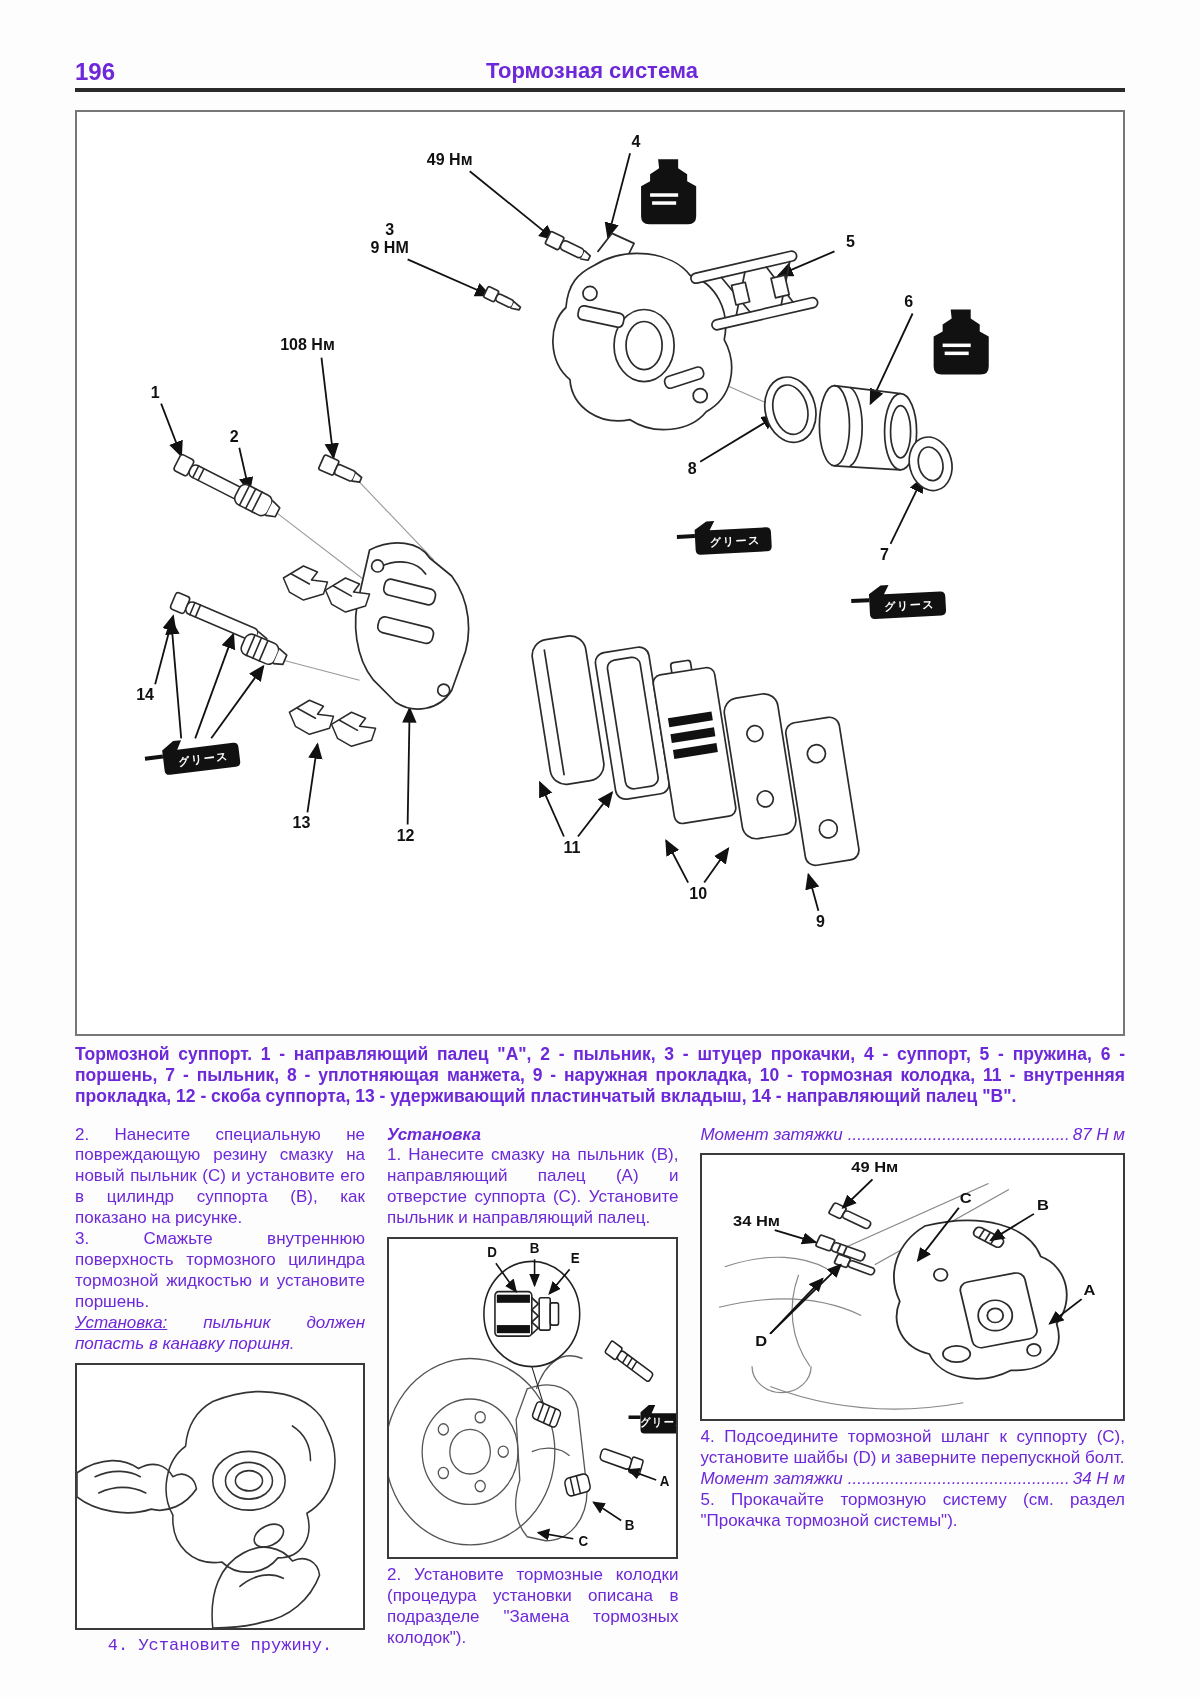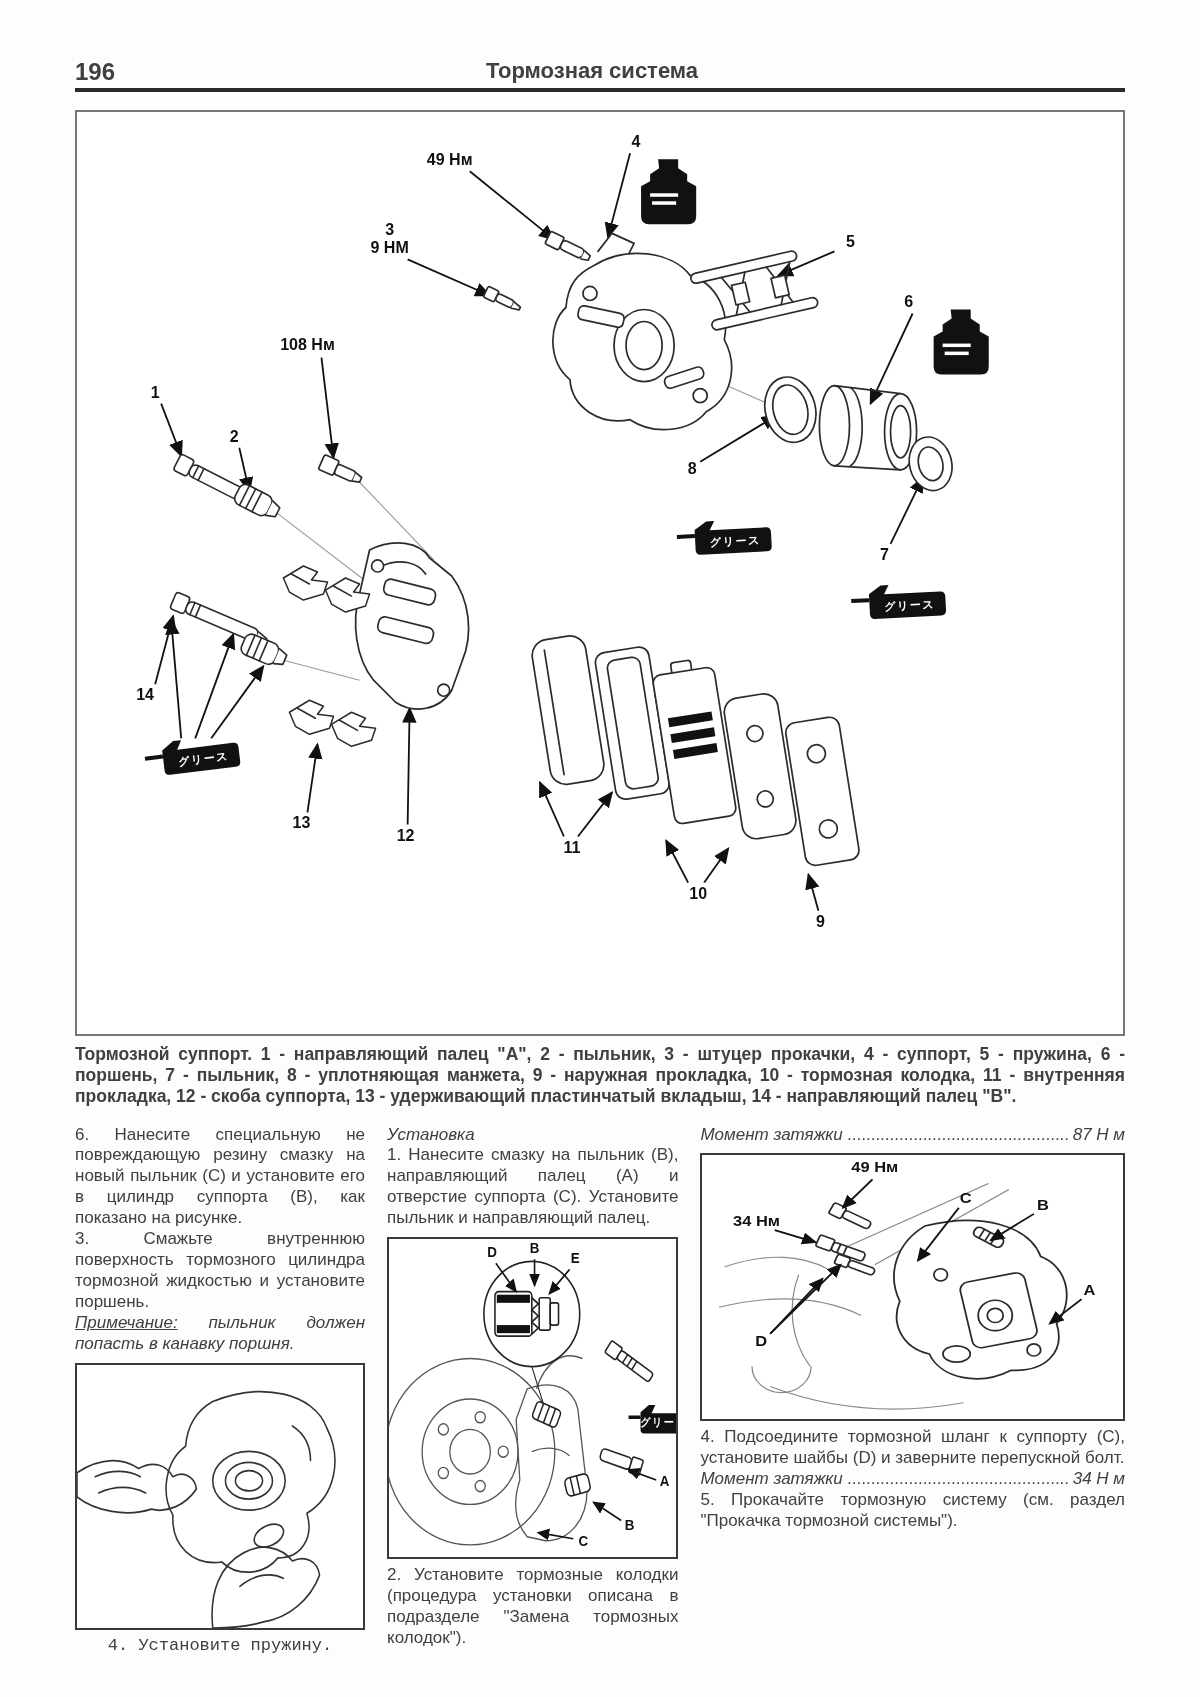--- a/index.html
+++ b/index.html
@@ -1,34 +1,34 @@
 <!DOCTYPE html>
 <html><head>
 <meta charset="utf-8">
 <style>
   html,body{margin:0;padding:0;background:#e8e8e8;}
   .page{width:1200px;height:1697px;background:#fdfdfd;position:relative;margin:0 auto;
-        font-family:"Liberation Sans",sans-serif;color:#404040;box-sizing:border-box;
+        font-family:"Liberation Sans",sans-serif;color:#6d28d9;box-sizing:border-box;
         padding:50px 75px 0 75px;}
   
   .hdr{position:relative;height:38px;border-bottom:4px solid #2a2a2a;}
   .pagenum{position:absolute;left:0;bottom:2px;font-size:24px;font-weight:bold;}
   .ptitle{position:absolute;left:0;right:16px;bottom:4px;text-align:center;font-size:22px;font-weight:bold;}
   
   .figmain{margin-top:18px;border:2px solid #777;height:922px;background:#fff;}
   .figmain svg{display:block;width:100%;height:100%;}
   
   .caption{margin-top:8px;font-size:17.5px;font-weight:bold;line-height:1.2;text-align:justify;}
   
   .cols{display:grid;grid-template-columns:1fr 1.005fr 1.16fr;column-gap:22px;margin-top:12px;
         font-size:17px;line-height:1.235;text-align:justify;}
   .cols p{margin:0;}
   .note{font-style:italic;}
   .note .nlabel{text-decoration:underline;}
-  .h-install{font-weight:normal;font-style:italic;margin-bottom:1px;}
+  .h-install{font-weight:bold;font-style:italic;margin-bottom:1px;}
   .torque{display:flex;font-style:italic;align-items:flex-start;}
   .torque .leader{flex:1;overflow:hidden;white-space:nowrap;margin:0 5px;}
   .torque .tval{white-space:nowrap;}
   .figsm{border:2px solid #3a3a3a;background:#fff;margin:8px 0 6px 0;}
   .figsm svg{display:block;width:100%;height:100%;}
   .fig-left{height:263px;}
   .fig-mid{height:318px;}
   .fig-right{height:264px;}
   .figcap{margin-top:8px;text-align:center;font-family:Liberation Mono, monospace;}
   
@@ -241,23 +241,23 @@
         <text class="lbl" x="742" y="812">9</text>
       </g>
     </svg>
   </div>
 
   <p class="caption">Тормозной суппорт. 1 - направляющий палец "А", 2 - пыльник, 3 - штуцер прокачки, 4 - суппорт, 5 - пружина, 6 - поршень, 7 - пыльник, 8 - уплотняющая манжета, 9 - наружная прокладка, 10 - тормозная колодка, 11 - внутренняя прокладка, 12 - скоба суппорта, 13 - удерживающий пластинчатый вкладыш, 14 - направляющий палец "В".</p>
 
   <div class="cols">
 
     <div>
-      <p>6. Нанесите специальную не повреждающую резину смазку на новый пыльник (С) и установите его в цилиндр суппорта (В), как показано на рисунке.</p>
+      <p>2. Нанесите специальную не повреждающую резину смазку на новый пыльник (С) и установите его в цилиндр суппорта (В), как показано на рисунке.</p>
       <p>3. Смажьте внутреннюю поверхность тормозного цилиндра тормозной жидкостью и установите поршень.</p>
-      <p class="note"><span class="nlabel">Примечание:</span><span> пыльник должен попасть в канавку поршня.</span></p>
+      <p class="note"><span class="nlabel">Установка:</span><span> пыльник должен попасть в канавку поршня.</span></p>
 
       <div class="figsm fig-left">
         <svg viewBox="0 0 316 259" preserveAspectRatio="none">
           <g fill="none" stroke="#333" stroke-width="1.7" stroke-linejoin="round" stroke-linecap="round">
 
             <path d="M150,36 C205,16 262,28 276,62 C294,94 284,130 254,146 C262,170 248,190 222,190 C206,208 176,208 160,194 C128,198 104,178 106,148 C92,126 98,94 120,80 C122,58 134,44 150,36 Z"></path>
             <ellipse cx="190" cy="114" rx="40" ry="29"></ellipse>
             <ellipse cx="190" cy="114" rx="26" ry="18"></ellipse>
             <ellipse cx="190" cy="114" rx="15" ry="10"></ellipse>
             <path d="M238,60 C252,68 258,80 258,94"></path>

